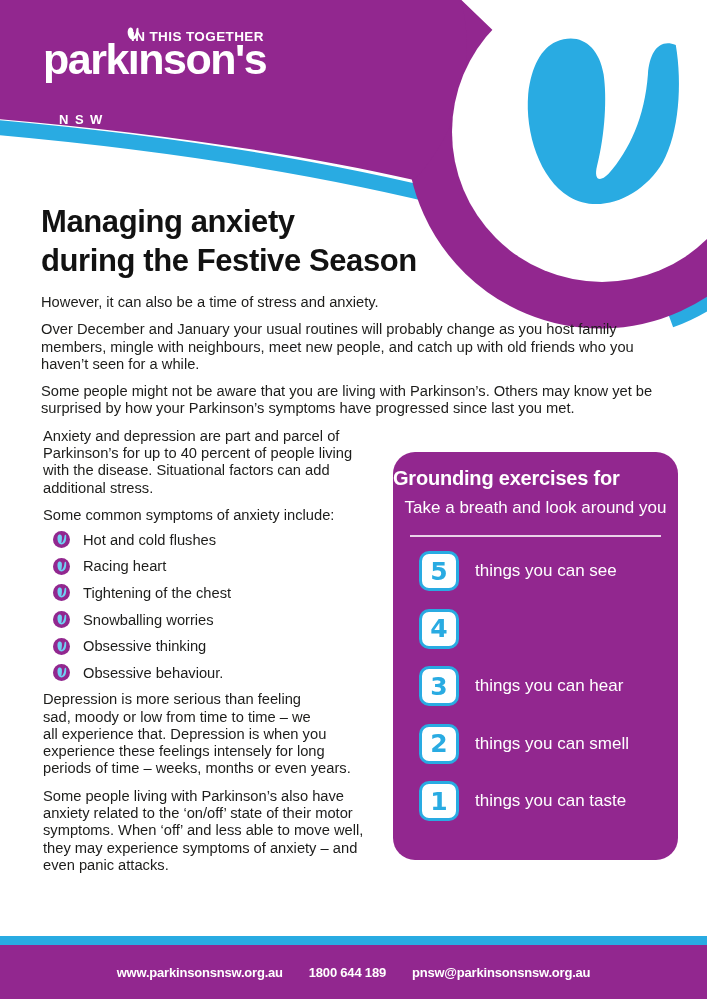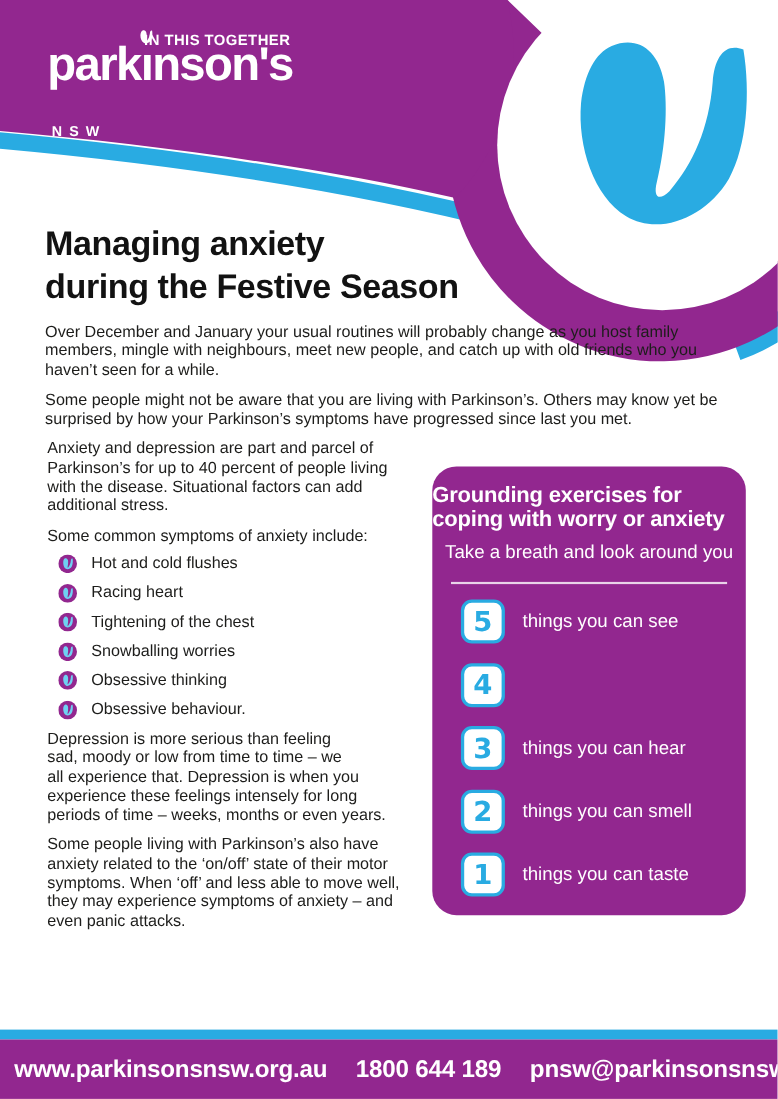--- a/index.html
+++ b/index.html
@@ -8,21 +8,21 @@
     font-family:"Liberation Sans", sans-serif;
   }
   .page{position:absolute;inset:0;}
   
   .hero{position:absolute;top:0;left:0;z-index:0;}
   .logo{position:absolute;top:0;left:0;width:707px;height:160px;z-index:2;color:#fff;}
   .tagline{position:absolute;left:131px;top:29px;font-size:13.5px;font-weight:bold;letter-spacing:.4px;white-space:nowrap;}
   .brand{position:absolute;left:43px;top:36px;font-size:43px;font-weight:bold;letter-spacing:-1.5px;line-height:1.1;white-space:nowrap;}
   .idot-wrap{position:relative;display:inline-block;}
   .idot{position:absolute;left:50%;transform:translateX(-50%);top:-9px;width:12px;height:13px;}
-  .nsw{position:absolute;left:47px;top:112px;font-size:13px;font-weight:bold;letter-spacing:6.5px;}
+  .nsw{position:absolute;left:59px;top:112px;font-size:13px;font-weight:bold;letter-spacing:6.5px;}
   
   .main{position:absolute;top:202px;left:0;width:679px;z-index:1;}
   h1{margin:0 0 14px 41px;font-size:31px;line-height:39px;font-weight:bold;
      letter-spacing:-.4px;color:#121212;}
   h1 .tl{display:block;}
   .para{margin:0 0 10px 41px;font-size:14.7px;line-height:17.3px;color:#1d1d1b;white-space:pre-line;}
   .columns{display:flex;align-items:flex-start;}
   .col-left{width:352px;margin-left:41px;}
   .col-left .para{margin-left:2px;}
   .para.lead{margin-bottom:7px;}
@@ -38,22 +38,22 @@
   .gbox-divider{margin:17px auto 0;width:calc(100% - 34px);height:2px;background:rgba(255,255,255,.8);}
   .grows{margin-top:14px;}
   .grow{display:flex;align-items:center;margin:0 0 17.5px 26px;height:40px;}
   .gnum{width:40px;height:40px;box-sizing:border-box;border:3px solid #29ABE2;border-radius:10px;
         background:#fff;color:#29ABE2;font-weight:bold;font-size:25px;display:flex;align-items:center;
         justify-content:center;font-family:"DejaVu Sans", sans-serif;}
   .glabel{margin-left:16px;color:#fff;font-size:17px;}
   
   .footer{position:absolute;bottom:0;left:0;width:100%;z-index:3;}
   .footer-cyan{height:9px;background:#29ABE2;}
-  .footer-bar{height:54px;background:#92278F;display:flex;align-items:center;justify-content:space-between;
-              color:#fff;font-weight:bold;font-size:22px;letter-spacing:-.2px;}
+  .footer-bar{height:54px;background:#92278F;display:flex;align-items:center;justify-content:center;
+              color:#fff;font-weight:bold;font-size:13px;letter-spacing:-.2px;}
   .footer-bar .fitem{margin:0 13px;white-space:nowrap;}
 </style>
 </head>
 <body>
 
 <div class="page">
 
   <svg class="hero" width="707" height="350" viewBox="0 0 707 350" aria-hidden="true">
     <defs>
       <path id="tulip" d="M22,6 C36,0 48,8 51,26 C53,40 52,62 47,82 C45,90 48,93 54,87
@@ -81,20 +81,21 @@
           </svg></span><span>nson's</span></div>
     <div class="nsw">NSW</div>
   </div>
 
   <div class="main">
     <h1>
       <span class="tl">Managing anxiety</span>
       <span class="tl">during the Festive Season</span>
     </h1>
 
+    <p class="para">However, it can also be a time of stress and anxiety.</p>
     <p class="para">Over December and January your usual routines will probably change as you host family
 members, mingle with neighbours, meet new people, and catch up with old friends who you
 haven’t seen for a while.</p>
     <p class="para">Some people might not be aware that you are living with Parkinson’s. Others may know yet be
 surprised by how your Parkinson’s symptoms have progressed since last you met.</p>
 
     <div class="columns">
       <div class="col-left">
         <p class="para">Anxiety and depression are part and parcel of
 Parkinson’s for up to 40 percent of people living
@@ -167,21 +168,20 @@
         <p class="para">Some people living with Parkinson’s also have
 anxiety related to the ‘on/off’ state of their motor
 symptoms. When ‘off’ and less able to move well,
 they may experience symptoms of anxiety – and
 even panic attacks.</p>
       </div>
 
       <div class="gbox">
         <div class="gbox-title">
           <span>Grounding exercises for</span>
-          <span>coping with worry or anxiety</span>
         </div>
         <div class="gbox-sub">Take a breath and look around you</div>
         <div class="gbox-divider"></div>
         <div class="grows">
           <div class="grow">
             <div class="gnum">5</div>
             <div class="glabel">things you can see</div>
           </div>
           <div class="grow">
             <div class="gnum">4</div>

